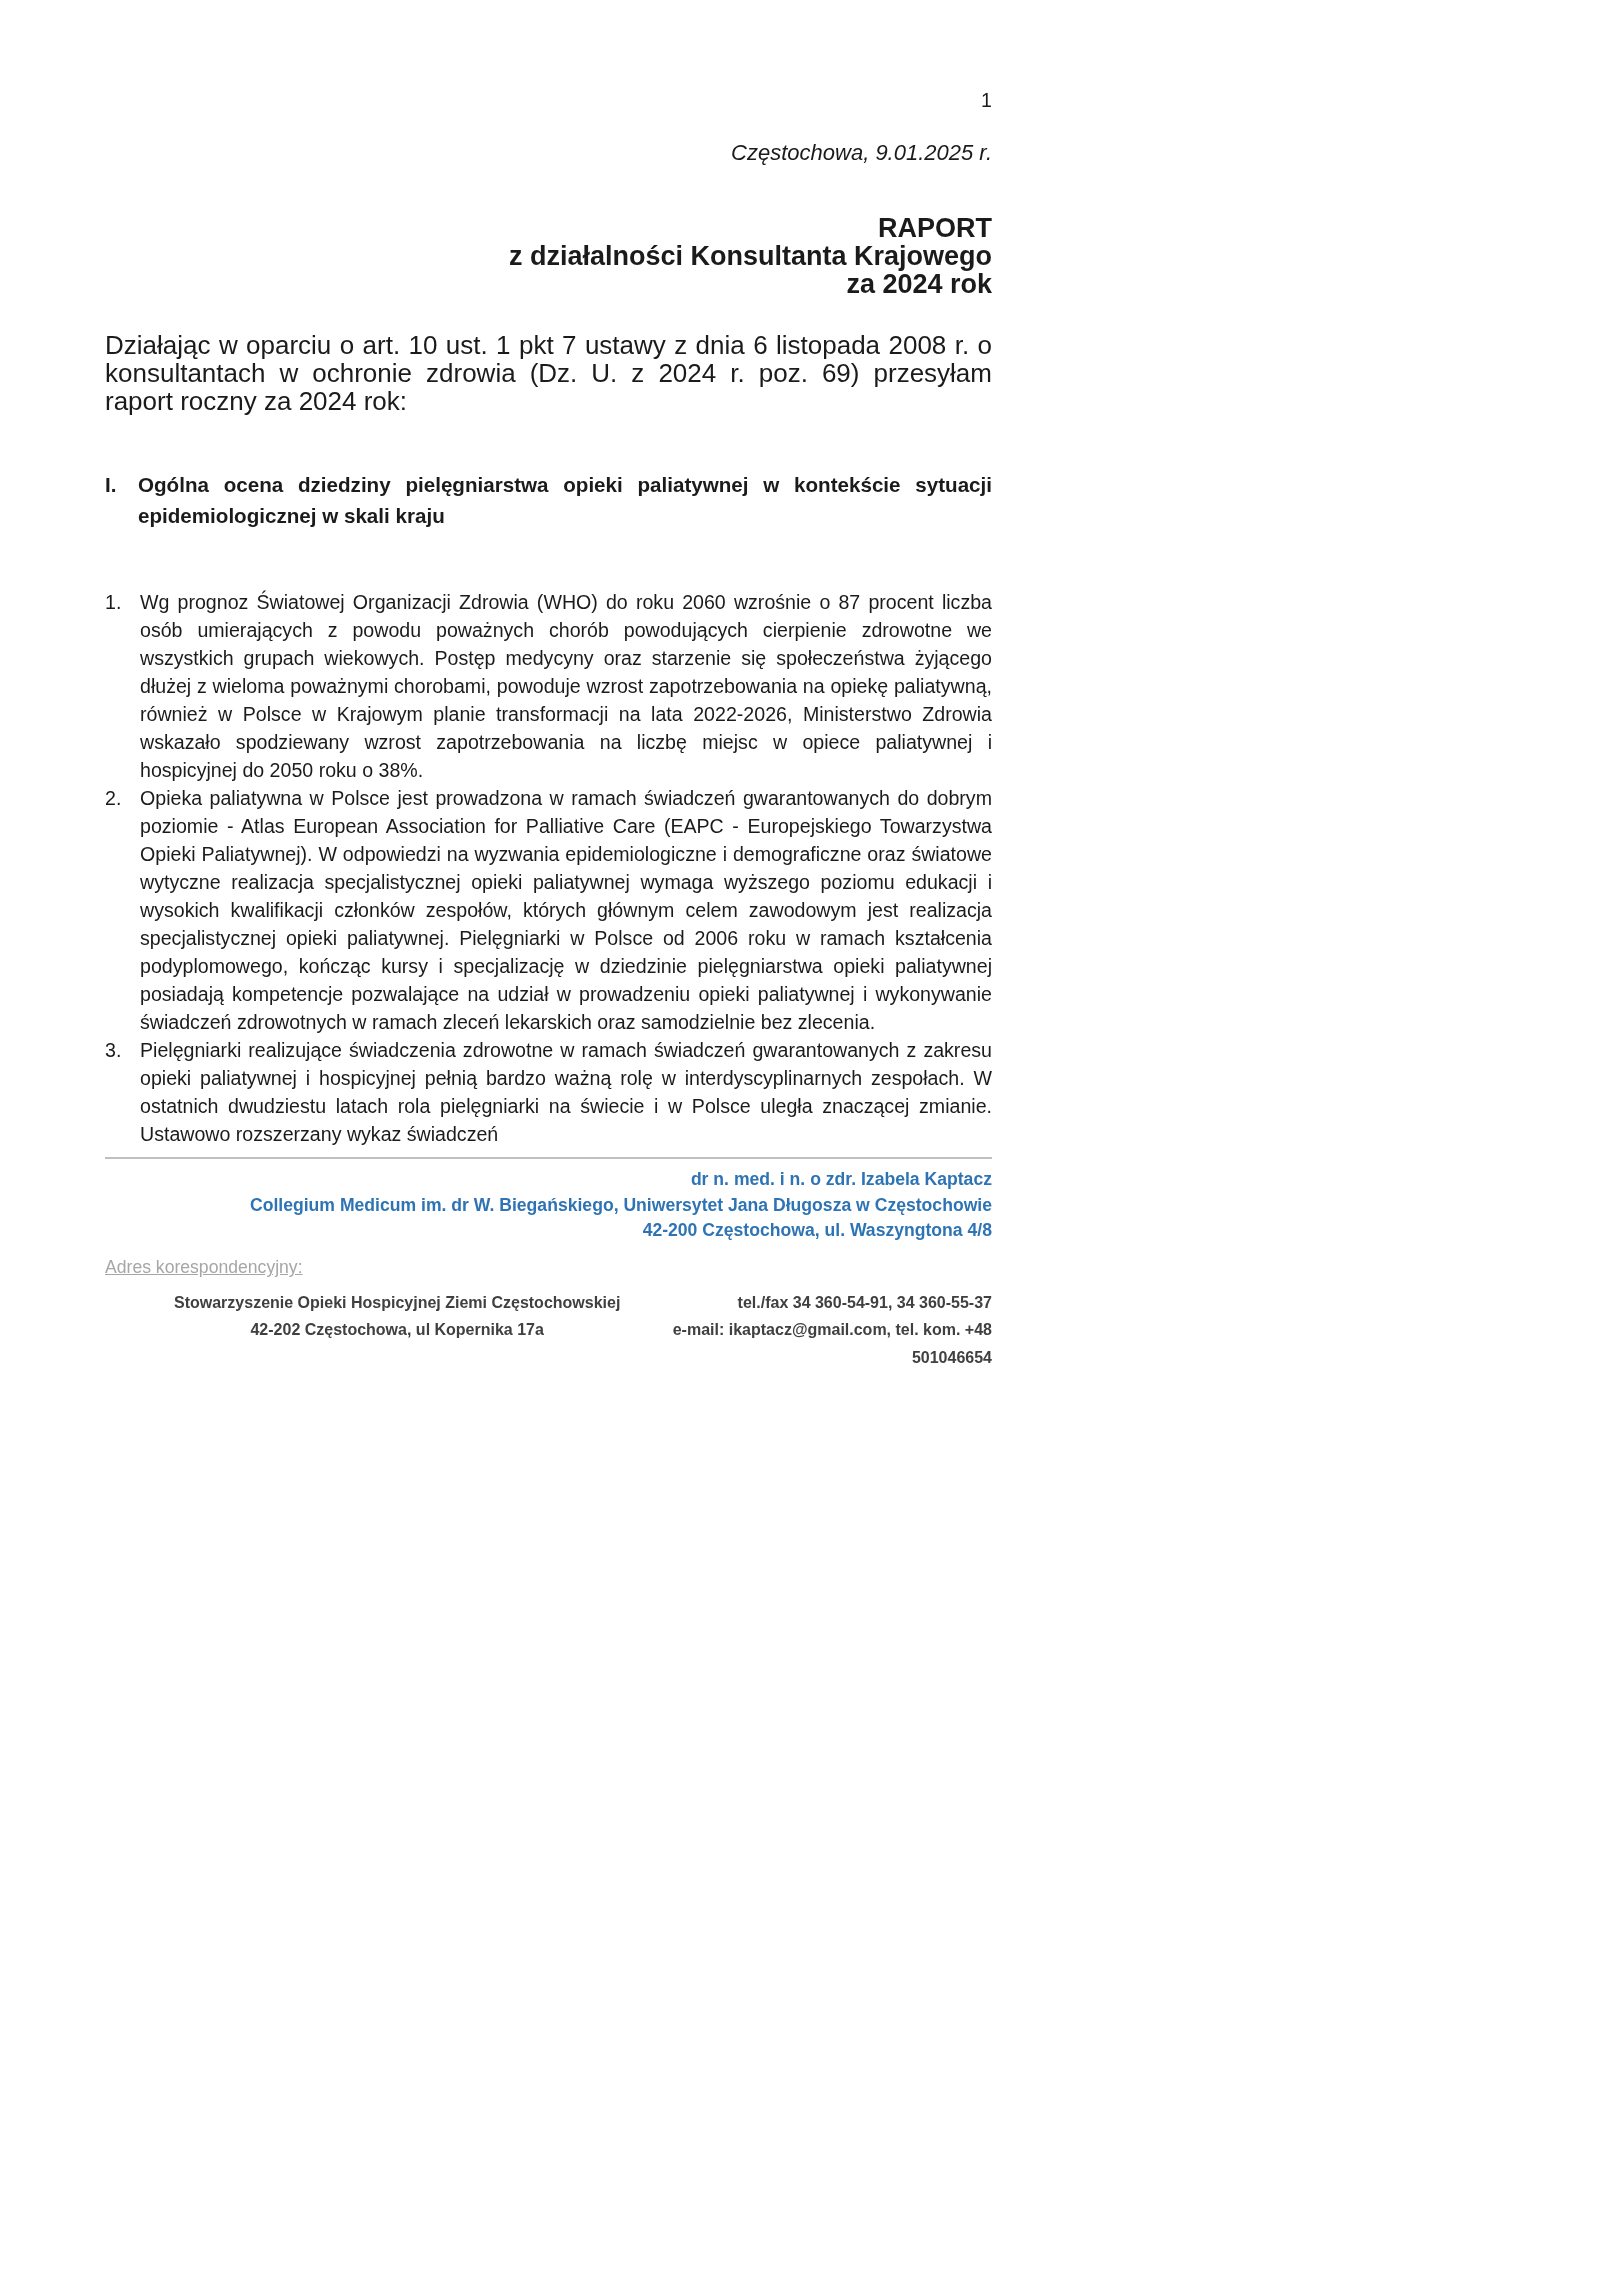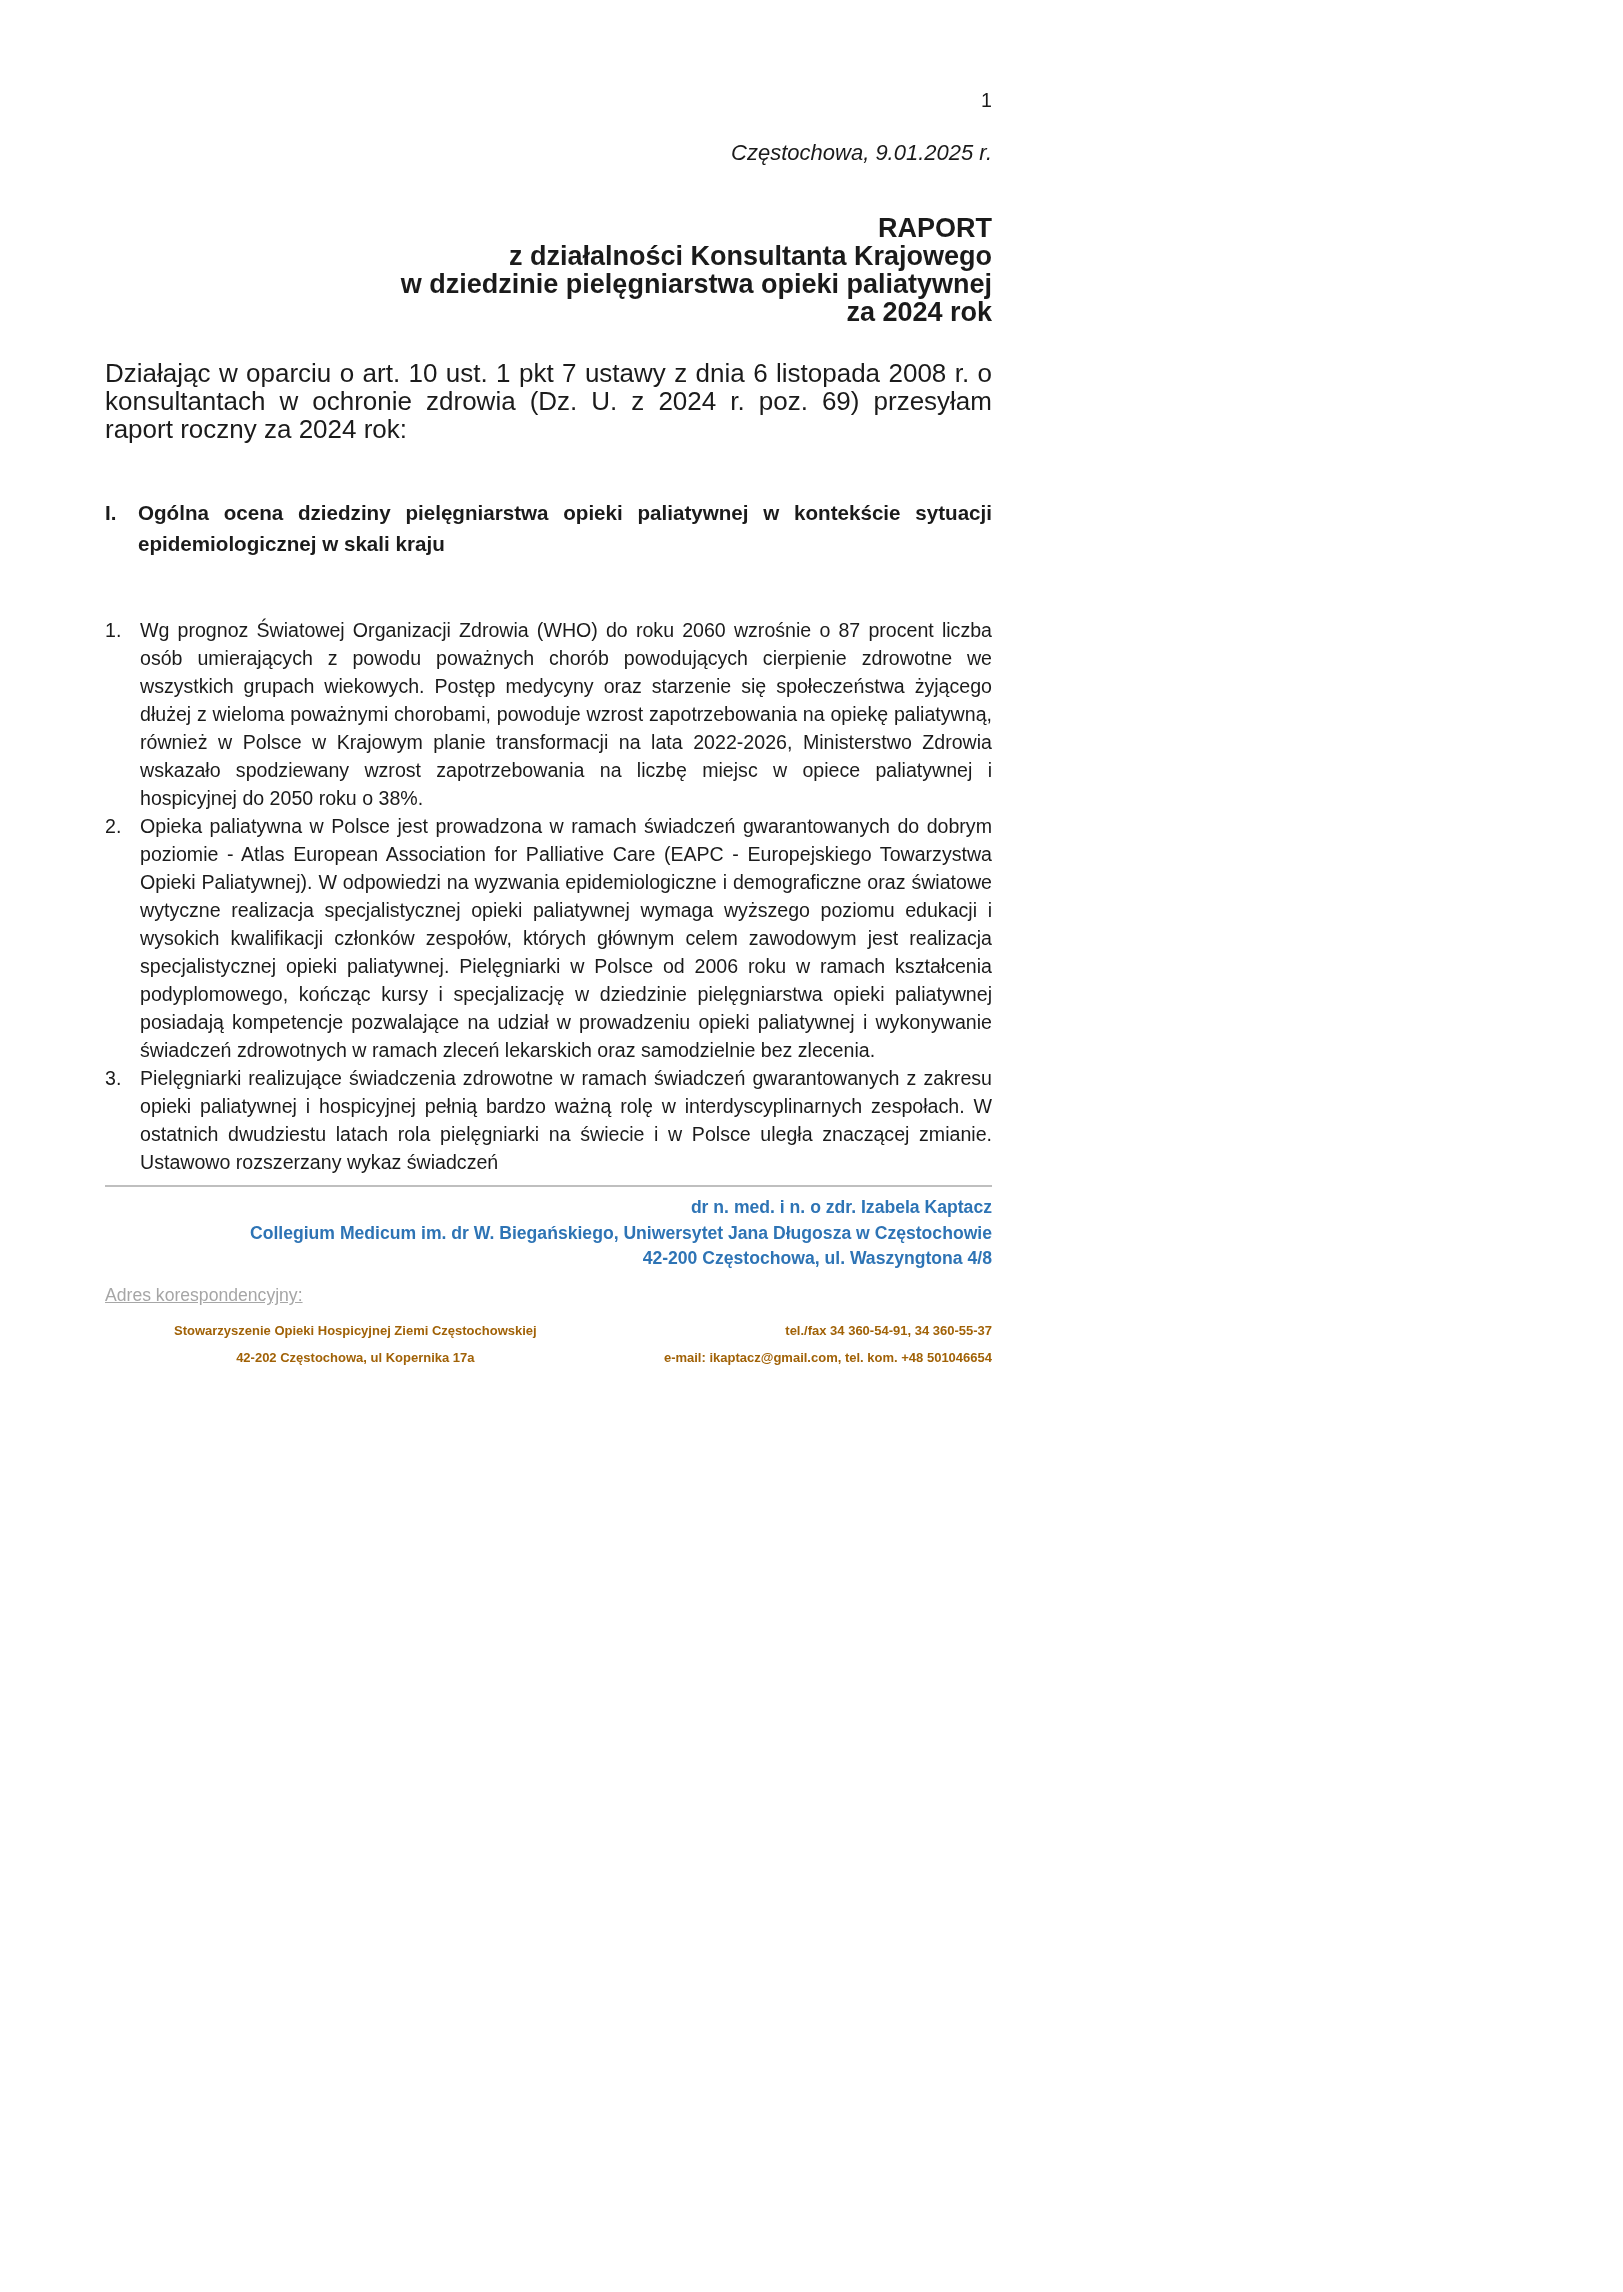--- a/index.html
+++ b/index.html
@@ -95,23 +95,23 @@
     color: #a6a6a6;
     font-size: 17.6px;
     line-height: 25.5px;
     margin-top: 11.8px;
     text-decoration: underline;
   }
   .footer-columns {
     display: flex;
     justify-content: space-between;
     margin-top: 7.8px;
-    color: #a16207;
+    color: #404040;
     font-weight: bold;
-    font-size: 13px;
+    font-size: 16px;
     line-height: 27.4px;
   }
   .org-col {
     flex: 0 0 auto;
     padding-left: 69px;
     text-align: center;
   }
   .contact-col {
     flex: 1 1 auto;
     text-align: right;
@@ -123,21 +123,20 @@
 <div class="page">
   <div class="content">
 
     <div class="page-number">1</div>
 
     <div class="date-line">Częstochowa, 9.01.2025 r.</div>
 
     <div class="title-block">
       <div>RAPORT</div>
       <div>z działalności Konsultanta Krajowego</div>
-      <div>w dziedzinie pielęgniarstwa opieki paliatywnej</div>
       <div>za 2024 rok</div>
     </div>
 
     <p class="intro">Działając w oparciu o art. 10 ust. 1 pkt 7 ustawy z dnia 6 listopada 2008 r. o konsultantach w ochronie zdrowia (Dz. U. z 2024 r. poz. 69) przesyłam raport roczny za 2024 rok:</p>
 
     <div class="section-heading">
       <span class="marker">I.</span>
       <span class="heading-text">Ogólna ocena dziedziny pielęgniarstwa opieki paliatywnej w kontekście sytuacji epidemiologicznej w skali kraju</span>
     </div>
 

